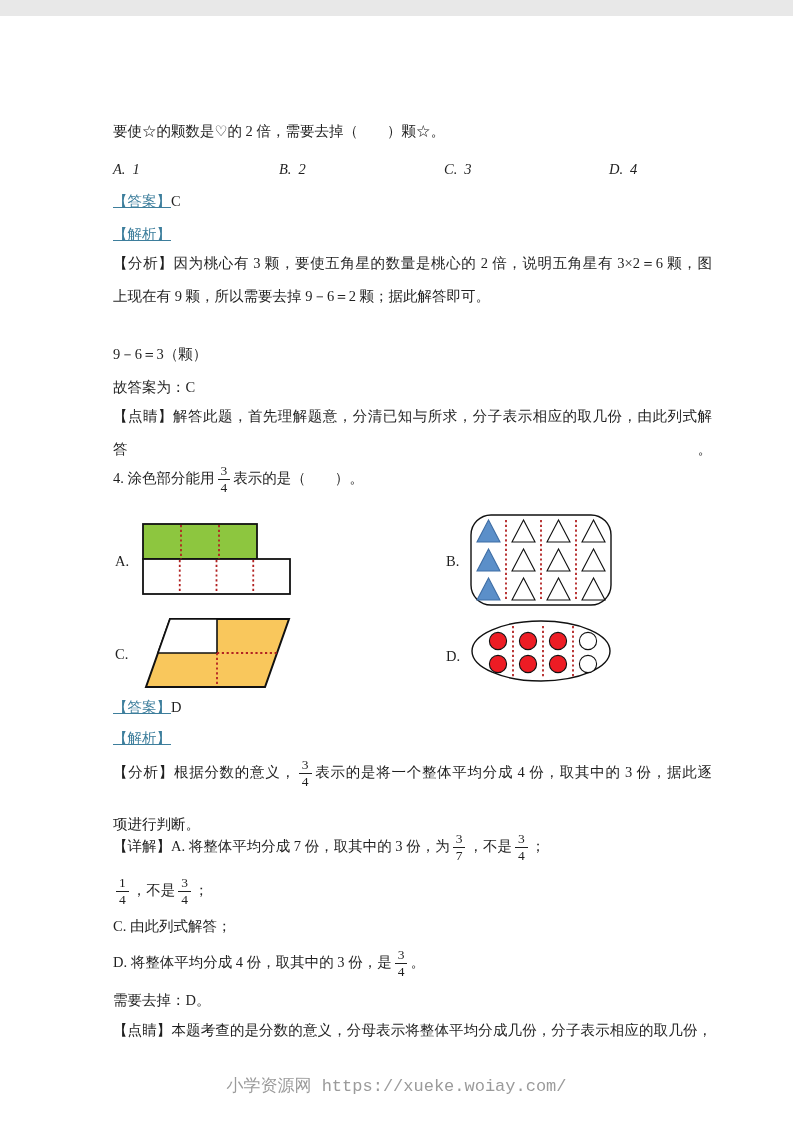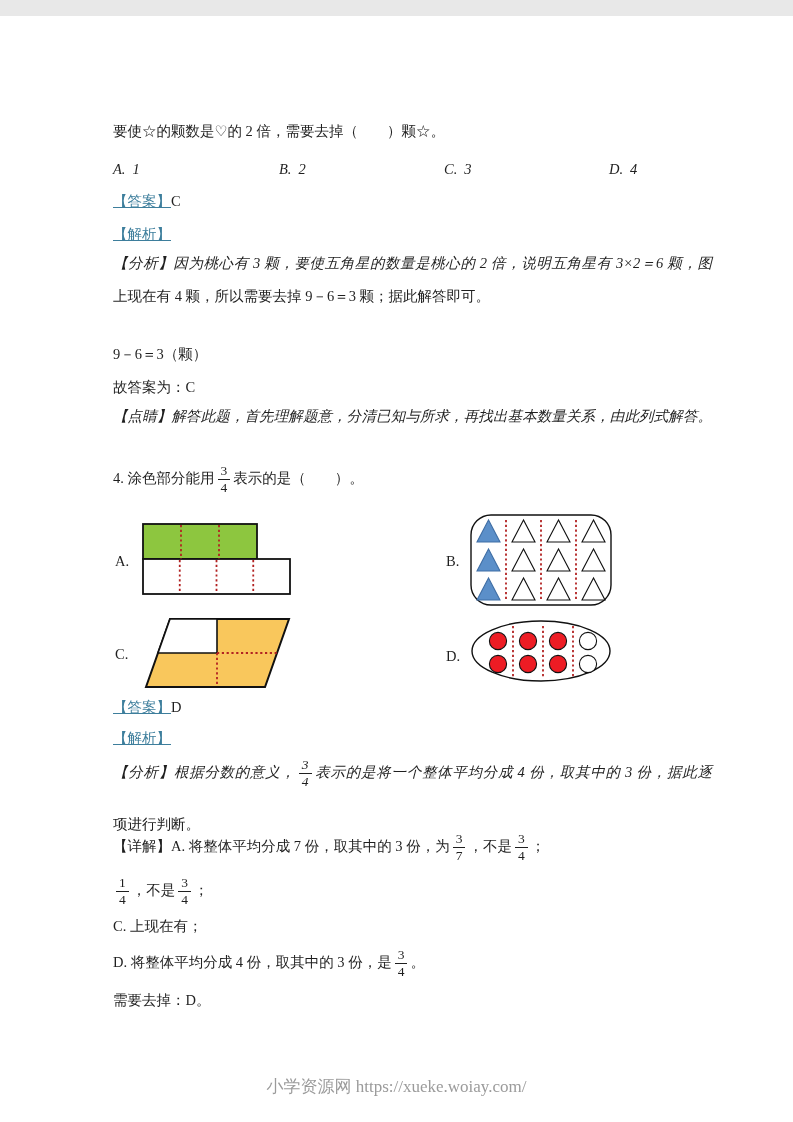--- a/index.html
+++ b/index.html
@@ -17,21 +17,20 @@
     left:113px;
     font-size:14.5px;
     line-height:33px;
     white-space:nowrap;
   }
   .jline{
     white-space:normal;
     width:599px;
     text-align:justify;
     text-align-last:justify;
-    font-style:italic;
   }
   .blue{color:var(--label-blue,#3d7e9c);text-decoration:underline;}
   .opt-key{display:inline-block;}
   .opt-val{display:inline-block;margin-left:7px;}
   .optcol{position:absolute;top:0;font-style:italic;}
   .oc0{left:0px}.oc1{left:166px}.oc2{left:331px}.oc3{left:496px}
   .frac{
     display:inline-block;
     vertical-align:middle;
     text-align:center;
@@ -45,21 +44,21 @@
     position:absolute;
     font-size:14.5px;
     line-height:18px;
   }
   .figsvg{position:absolute;}
   .footer{
     position:absolute;
     left:0;top:1058px;
     width:793px;
     text-align:center;
-    font-family:Liberation Serif, serif;
+    font-family:Liberation Mono, monospace;
     font-size:17px;
     color:var(--footer-gray,#9b9b9b);
     line-height:26px;
   }
 </style>
 </head>
 <body>
 
 <div class="page">
 
@@ -74,25 +73,25 @@
 
   <div class="block" style="top:169px">
     <span class="blue">【答案】</span><span>C</span>
   </div>
 
   <div class="block" style="top:202px">
     <span class="blue">【解析】</span>
   </div>
 
   <div class="block jline" style="top:231px">【分析】因为桃心有 3 颗，要使五角星的数量是桃心的 2 倍，说明五角星有 3×2＝6 颗，图</div>
-  <div class="block" style="top:264px">上现在有 4 颗，所以需要去掉 9－6＝3 颗；据此解答即可。</div>
+  <div class="block" style="top:264px">上现在有 9 颗，所以需要去掉 9－6＝2 颗；据此解答即可。</div>
 
   <div class="block" style="top:322px">9－6＝3（颗）</div>
   <div class="block" style="top:355px">故答案为：C</div>
-  <div class="block jline" style="top:384px">【点睛】解答此题，首先理解题意，分清已知与所求，再找出基本数量关系，由此列式解答。</div>
+  <div class="block jline" style="top:384px">【点睛】解答此题，首先理解题意，分清已知与所求，分子表示相应的取几份，由此列式解答。</div>
 
   <div class="block" style="top:446px"><span>4. 涂色部分能用</span><span class="frac"><span class="fn">3</span><span class="fd">4</span></span><span>表示的是（　　）。</span></div>
 
   <span class="figlabel" style="left:115px;top:536px">A.</span>
   <svg class="figsvg" style="left:141px;top:506px" width="152" height="76">
     <rect x="2" y="2" width="114" height="35" fill="var(--fig-green)" stroke="#111" stroke-width="1.8"></rect>
     <rect x="2" y="37" width="147" height="35" fill="#ffffff" stroke="#111" stroke-width="1.8"></rect>
     <g>
         <line x1="40" y1="3" x2="40" y2="37" stroke="var(--dot-red)" stroke-width="1.8" stroke-dasharray="2.2,2.6"></line>
         <line x1="78" y1="3" x2="78" y2="37" stroke="var(--dot-red)" stroke-width="1.8" stroke-dasharray="2.2,2.6"></line>
@@ -156,18 +155,19 @@
 
   <div class="block" style="top:706px">
     <span class="blue">【解析】</span>
   </div>
 
   <div class="block jline" style="top:740px"><span>【分析】根据分数的意义，</span><span class="frac"><span class="fn">3</span><span class="fd">4</span></span><span>表示的是将一个整体平均分成 4 份，取其中的 3 份，据此逐</span></div>
   <div class="block" style="top:792px">项进行判断。</div>
 
   <div class="block" style="top:814px"><span>【详解】A. 将整体平均分成 7 份，取其中的 3 份，为</span><span class="frac"><span class="fn">3</span><span class="fd">7</span></span><span>，不是</span><span class="frac"><span class="fn">3</span><span class="fd">4</span></span><span>；</span></div>
   <div class="block" style="top:858px"><span class="frac"><span class="fn">1</span><span class="fd">4</span></span><span>，不是</span><span class="frac"><span class="fn">3</span><span class="fd">4</span></span><span>；</span></div>
-  <div class="block" style="top:894px">C. 上现在有；</div>
+  <div class="block" style="top:894px">C. 由此列式解答；</div>
   <div class="block" style="top:930px"><span>D. 将整体平均分成 4 份，取其中的 3 份，是</span><span class="frac"><span class="fn">3</span><span class="fd">4</span></span><span>。</span></div>
   <div class="block" style="top:968px">需要去掉：D。</div>
+  <div class="block jline" style="top:998px">【点睛】本题考查的是分数的意义，分母表示将整体平均分成几份，分子表示相应的取几份，</div>
 
   <div class="footer">小学资源网 https://xueke.woiay.com/</div>
 </div>
 
 </body></html>

